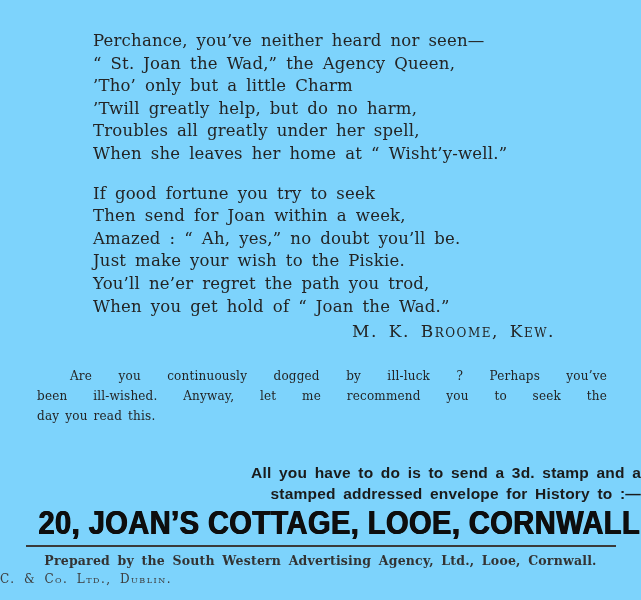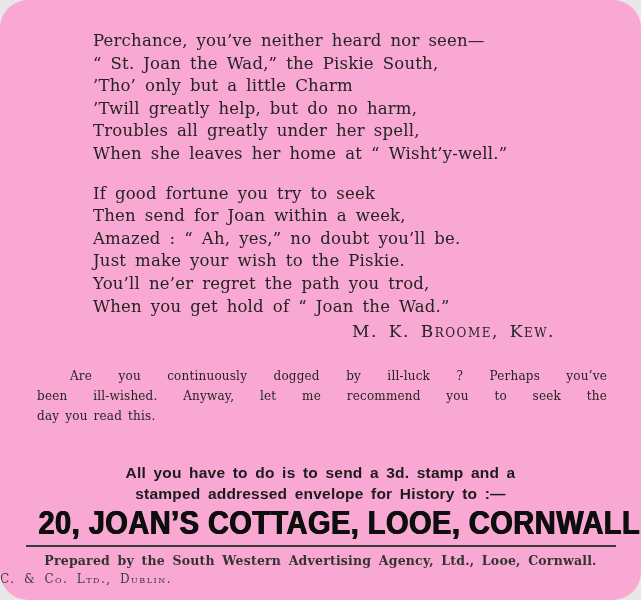--- a/index.html
+++ b/index.html
@@ -4,25 +4,24 @@
 <style>
   html, body {
     margin: 0;
     padding: 0;
     background: #e8e8e8;
   }
   .page {
     position: relative;
     width: 641px;
     height: 600px;
-    background: #f9a8d4;
+    background: #7dd3fc;
     color: #242424;
     font-family: "DejaVu Serif", "Liberation Serif", serif;
     overflow: hidden;
-    border-radius: 28px;
   }
 
   
   .poem {
     position: absolute;
     left: 93px;
     top: 30px;
     width: 470px;
   }
   .stanza {
@@ -70,21 +69,21 @@
   .p-line.last {
     text-align-last: left;
   }
 
   
   .cta {
     position: absolute;
     left: 0;
     top: 462px;
     width: 641px;
-    text-align: center;
+    text-align: right;
     font-family: "Liberation Sans", "DejaVu Sans", sans-serif;
     font-weight: 700;
     color: #1b1b1b;
   }
   .cta-line {
     display: block;
     font-size: 15.5px;
     line-height: 21px;
     word-spacing: 3px;
     letter-spacing: 0.2px;
@@ -151,21 +150,21 @@
   }
 </style>
 </head>
 <body>
 
 <div class="page">
 
   <section class="poem">
     <div class="stanza">
       <span class="poem-line">Perchance, you’ve neither heard nor seen—</span>
-      <span class="poem-line">“ St. Joan the Wad,” the Piskie South,</span>
+      <span class="poem-line">“ St. Joan the Wad,” the Agency Queen,</span>
       <span class="poem-line">’Tho’ only but a little Charm</span>
       <span class="poem-line">’Twill greatly help, but do no harm,</span>
       <span class="poem-line">Troubles all greatly under her spell,</span>
       <span class="poem-line">When she leaves her home at “ Wisht’y-well.”</span>
     </div>
     <div class="stanza">
       <span class="poem-line">If good fortune you try to seek</span>
       <span class="poem-line">Then send for Joan within a week,</span>
       <span class="poem-line">Amazed : “ Ah, yes,” no doubt you’ll be.</span>
       <span class="poem-line">Just make your wish to the Piskie.</span>

